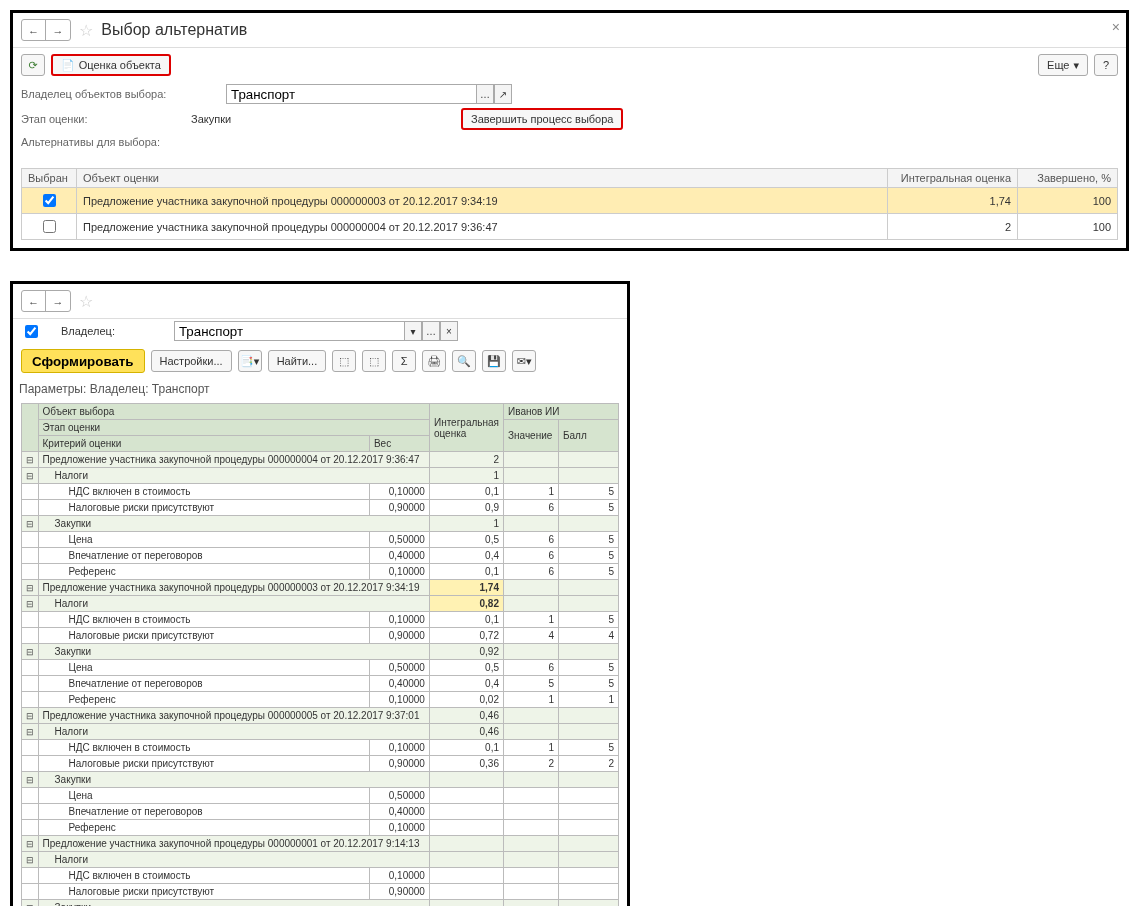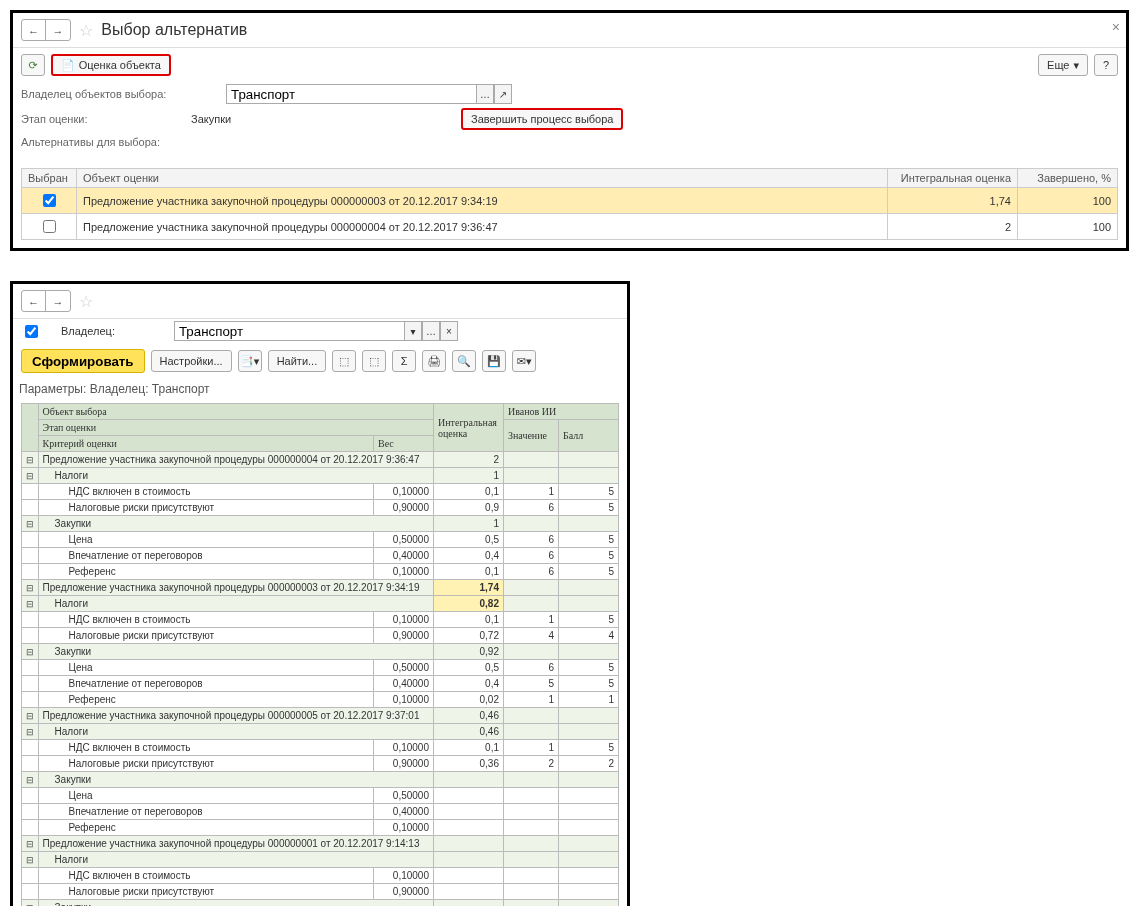--- a/index.html
+++ b/index.html
@@ -31,21 +31,21 @@
   .grid tr.sel td { background: #ffedb3; }
   .grid .r { text-align: right; }
   .grid .c { text-align: center; }
   .chk { width: 13px; height: 13px; }
   .gold { display:inline-block; }
   
   .report-toolbar { padding: 6px 8px; display: flex; align-items: center; gap: 6px; flex-wrap: wrap; }
   .btn-primary { background: #ffe15a; border: 1px solid #d5b300; font-weight: bold; padding: 4px 10px; height: 24px; cursor: pointer; border-radius: 3px; }
   .rpt { width: 100%; border-collapse: collapse; font-size: 10px; margin: 4px 8px 8px 8px; width: calc(100% - 16px); }
   .rpt td, .rpt th { border: 1px solid #bbb; padding: 2px 4px; font-weight: normal; }
-  .rpt .hd { background: #d6e4cf; font-family: Liberation Serif, serif; }
+  .rpt .hd { background: #d6e4cf; }
   .rpt .grp { background: #eef4e8; font-weight: bold; }
   .rpt .sub { background: #eef4e8; }
   .rpt .hi { background: #fff2b3; font-weight: bold; }
   .rpt .r { text-align: right; }
   .coll { width: 14px; text-align: center; color: #555; font-size: 9px; }
   .params { padding: 3px 6px; color: #555; font-size: 12px; }
 </style>
 </head>
 <body>
 

